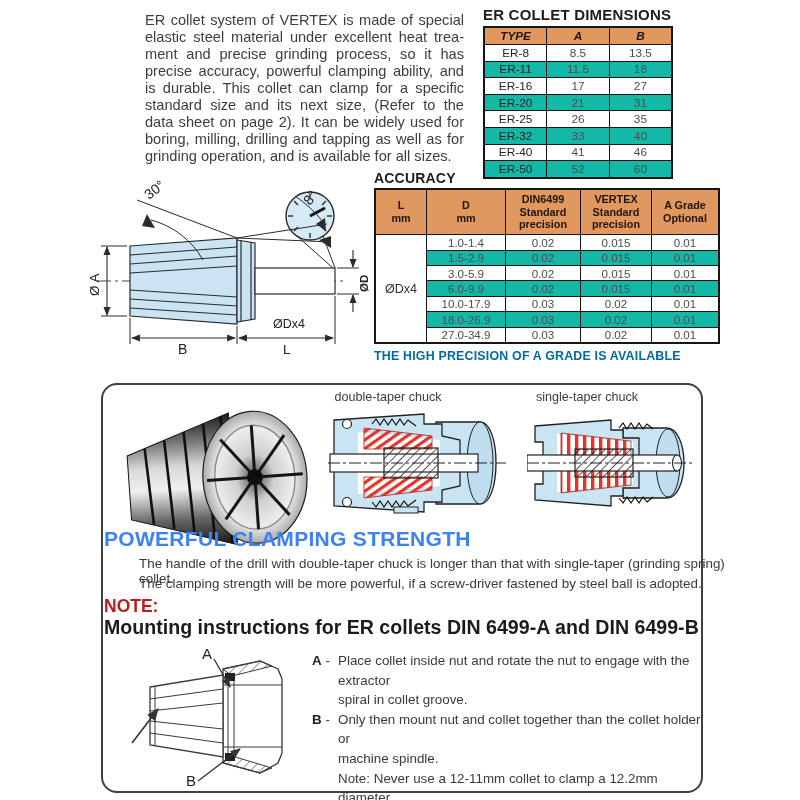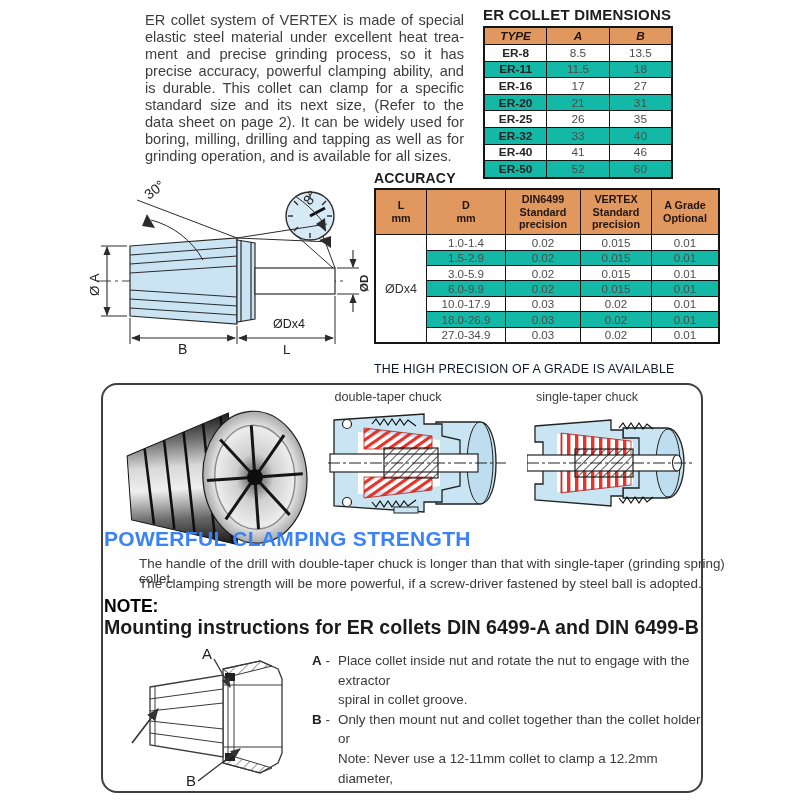--- a/index.html
+++ b/index.html
@@ -14,41 +14,41 @@
   #intro .jline{text-align:justify;text-align-last:justify;white-space:normal;}
   #intro .jline.last{text-align-last:left;}
 
   
   #dims{left:483px;top:6px;width:190px;}
   .tbl-title{font-size:15px;font-weight:bold;color:#1d1d1d;letter-spacing:.2px;margin:0 0 3px 0;}
   table{border-collapse:collapse;table-layout:fixed;}
   #dims table{width:190px;border:2px solid #151515;}
   #dims th,#dims td{border:1px solid #151515;text-align:center;padding:0;height:15.6px;font-size:11.8px;}
   #dims th{background:#E0985E;font-weight:bold;color:#201510;height:16px;font-style:italic;}
-  #dims td.c0{font-weight:bold;color:#242424;}
+  #dims td.c0{font-weight:normal;color:#242424;}
   #dims td{color:#4c4c4c;}
   tr.alt td{background:#14b8a6;}
   tr.plain td{background:#ffffff;}
 
   
   #acc{left:374px;top:170px;width:330px;}
   #acc .tbl-title{font-size:14px;margin-bottom:2px;}
   #acc table{width:328px;border:2px solid #151515;}
   #acc th,#acc td{border:1px solid #151515;text-align:center;}
   #acc th{background:#E0985E;font-weight:bold;color:#201510;font-size:10.8px;line-height:1.18;padding:3px 1px;}
   #acc td{font-size:11.6px;color:#4c4c4c;height:14.4px;padding:0;}
   #acc td.lcell{background:#ffffff;font-size:12.5px;color:#333;font-weight:normal;}
-  #acc .foot{font-size:12.4px;color:#0f172a;margin-top:18px;letter-spacing:.2px;}
+  #acc .foot{font-size:12.4px;color:#0369a1;margin-top:5px;letter-spacing:.2px;font-weight:bold;}
 
   
   #bigbox{left:101px;top:383px;width:598px;height:406px;border:2px solid #3f3f3f;border-radius:16px;}
   .chucklabel{font-size:12.6px;color:#3c3c3c;text-align:center;width:130px;}
   #heading-clamp{left:104px;top:527px;font-size:21px;font-weight:bold;color:#3b82f6;letter-spacing:.3px;}
   .bodyline{left:104px;width:594px;font-size:13.4px;color:#3a3a3a;margin-left:35px;}
-  #note-label{left:104px;top:596px;font-size:17.5px;font-weight:bold;color:#000000;}
+  #note-label{left:104px;top:596px;font-size:17.5px;font-weight:bold;color:#b91c1c;}
   #note-heading{left:104px;top:616px;font-size:19.6px;font-weight:bold;color:#1b1b1b;}
   #instructions{left:312px;top:651px;width:392px;font-size:13.4px;line-height:19.6px;color:#3a3a3a;}
   #instructions .row{display:flex;}
   #instructions .mk{width:26px;flex:0 0 26px;font-weight:bold;color:#222;}
   #instructions .mk .dash{font-weight:normal;color:#3a3a3a;}
   #instructions .row.cont .txt{padding-left:26px;}
   svg text{font-family:"Liberation Sans",sans-serif;}
 </style>
 </head>
 <body>
@@ -423,15 +423,18 @@
       <div class="txt">Place collet inside nut and rotate the nut to engage with the extractor</div>
     </div>
     <div class="row cont">
       <div class="txt">spiral in collet groove.</div>
     </div>
     <div class="row">
       <div class="mk"><span>B</span><span class="dash"> - </span></div>
       <div class="txt">Only then mount nut and collet together than the collet holder or</div>
     </div>
     <div class="row cont">
+      <div class="txt">machine spindle.</div>
+    </div>
+    <div class="row cont">
       <div class="txt">Note: Never use a 12-11mm collet to clamp a 12.2mm diameter,</div>
     </div>
   </div>
 
 </body></html>

